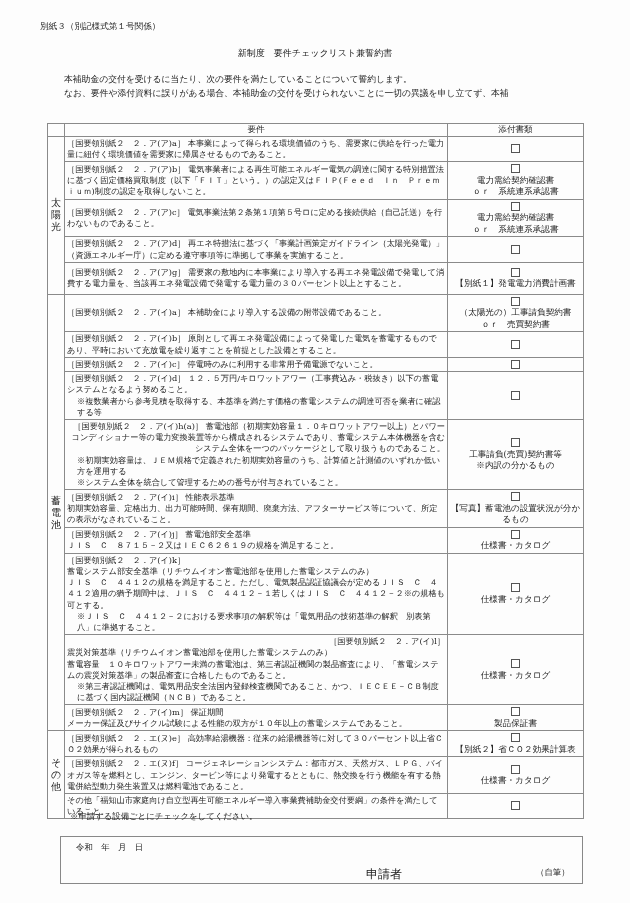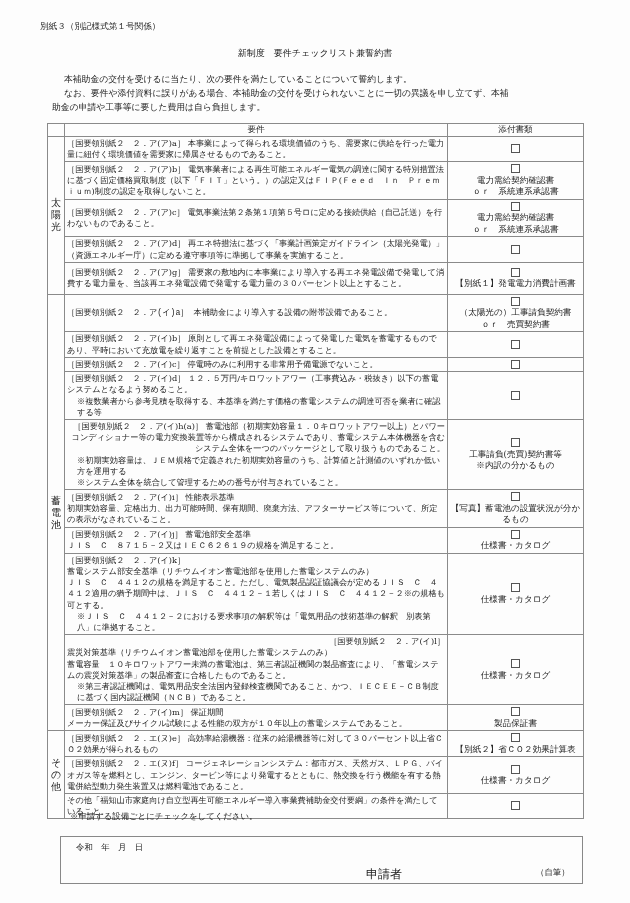--- a/index.html
+++ b/index.html
@@ -46,21 +46,20 @@
   .sign-self { position: absolute; left: 475px; top: 30px; font-size: 8.4px; }
 </style>
 </head>
 <body>
 
 <div class="doc-label">別紙３（別記様式第１号関係）</div>
 <div class="doc-title">新制度　要件チェックリスト兼誓約書</div>
 <div class="intro">
   <p>本補助金の交付を受けるに当たり、次の要件を満たしていることについて誓約します。</p>
   <p>なお、要件や添付資料に誤りがある場合、本補助金の交付を受けられないことに一切の異議を申し立てず、本補</p>
-  <p class="cont">助金の申請や工事等に要した費用は自ら負担します。</p>
 </div>
 
 <table class="req">
   <colgroup>
       <col class="c1">
       <col class="c2">
       <col class="c3">
     </colgroup>
   <thead>
     <tr>
@@ -120,21 +119,21 @@
           <span class="attach-line">【別紙１】発電電力消費計画書</span>
         </td>
       </tr>
       <tr style="height: 32px;">
         <td class="cat" rowspan="10">
           <span>蓄</span>
           <span>電</span>
           <span>池</span>
         </td>
         <td class="req-text">
-          <span style="display: block; font-family: Liberation Mono, monospace;">［国要領別紙２　２．ア(イ)a］ 本補助金により導入する設備の附帯設備であること。</span>
+          <span style="display: block;">［国要領別紙２　２．ア(イ)a］ 本補助金により導入する設備の附帯設備であること。</span>
         </td>
         <td class="attach">
           <span class="attach-line"><span class="chk"></span></span>
           <span class="attach-line">（太陽光の）工事請負契約書</span>
           <span class="attach-line">ｏｒ　売買契約書</span>
         </td>
       </tr>
       <tr style="height: 22px;">
         <td class="req-text">
           <span style="display: block;">［国要領別紙２　２．ア(イ)b］ 原則として再エネ発電設備によって発電した電気を蓄電するものであり、平時において充放電を繰り返すことを前提とした設備とすること。</span>

